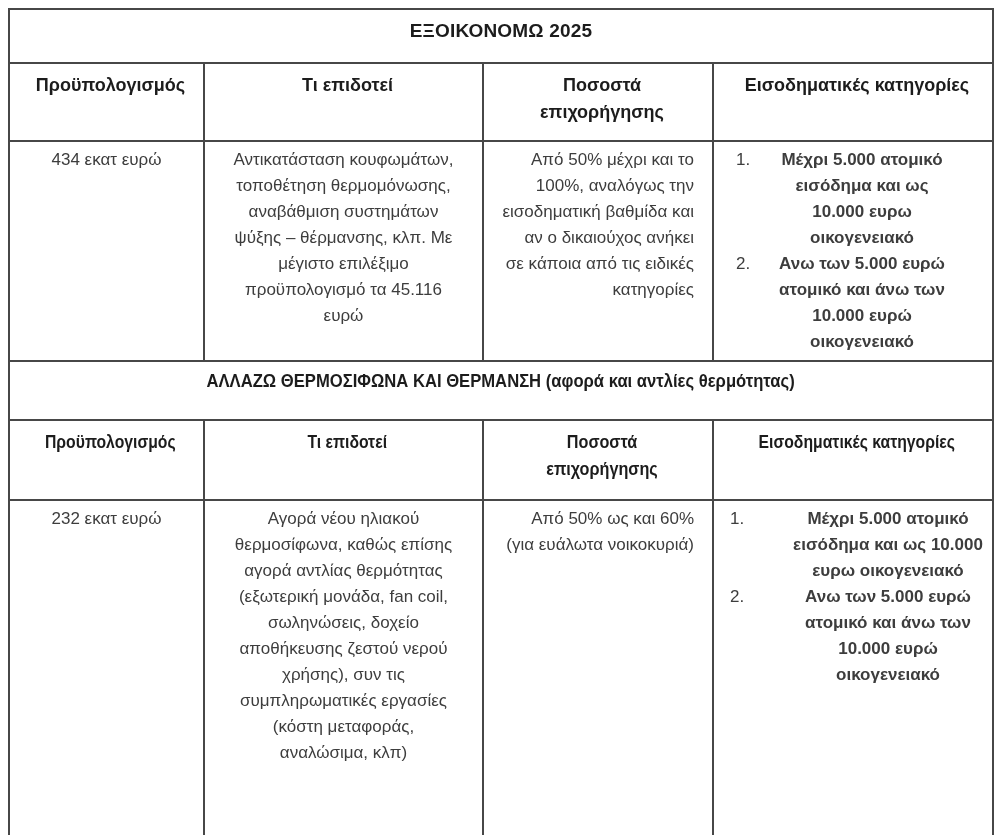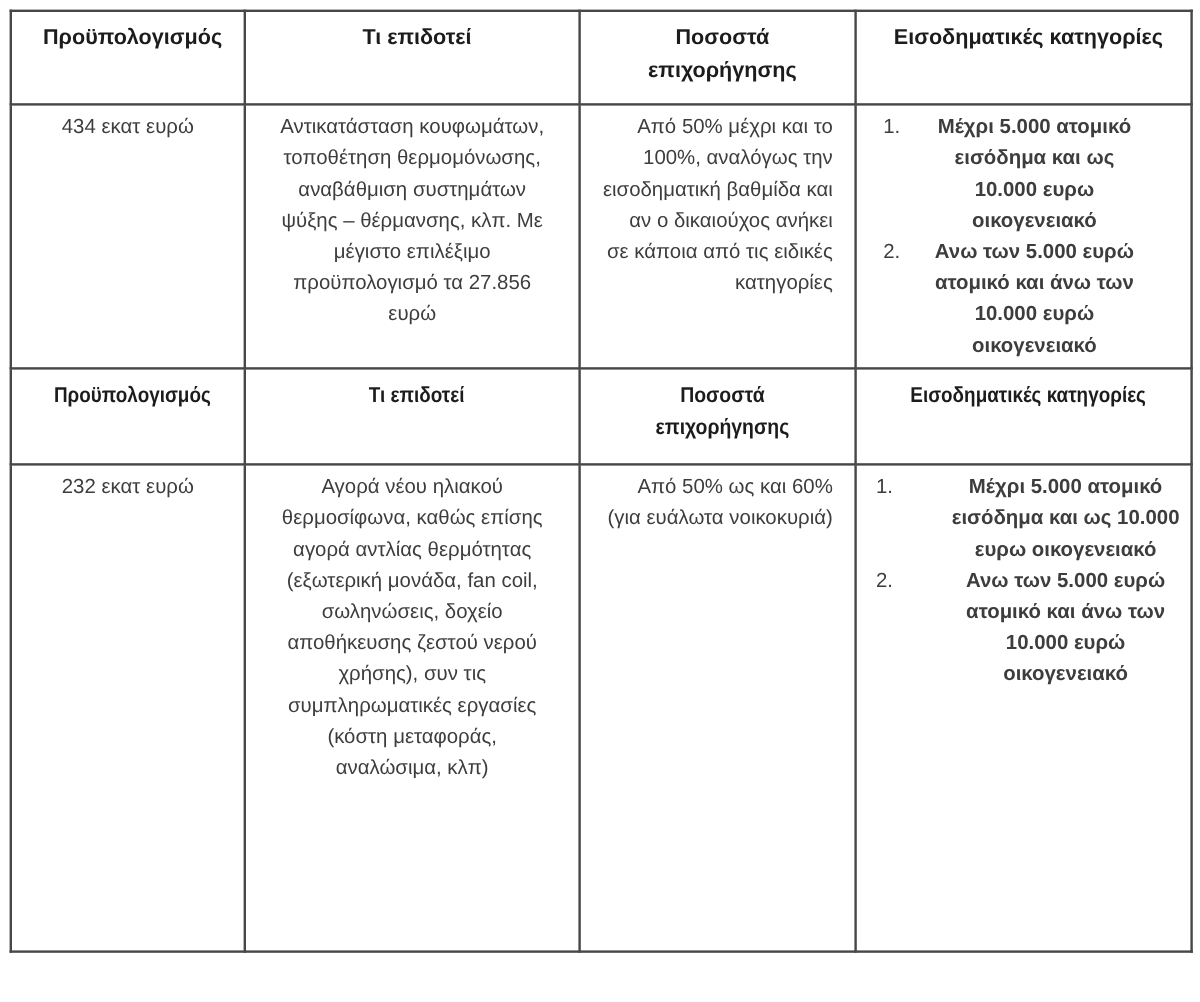--- a/index.html
+++ b/index.html
@@ -101,50 +101,58 @@
 
 <table class="program-table">
   <colgroup>
     <col class="c1">
       <col class="c2">
       <col class="c3">
       <col class="c4">
   </colgroup>
   <tbody>
 
+    <tr class="r-title">
+      <td colspan="4">ΕΞΟΙΚΟΝΟΜΩ 2025</td>
+    </tr>
 
     <tr class="r-head">
       <th>Προϋπολογισμός</th>
       <th>Τι επιδοτεί</th>
       <th>
         <span class="hdr-rates-text">Ποσοστά επιχορήγησης</span>
       </th>
       <th>Εισοδηματικές κατηγορίες</th>
     </tr>
 
     <tr class="r-data1 s1">
       <td>434 εκατ ευρώ</td>
       <td>
-        <span class="what-text">Αντικατάσταση κουφωμάτων, τοποθέτηση θερμομόνωσης, αναβάθμιση συστημάτων ψύξης – θέρμανσης, κλπ. Με μέγιστο επιλέξιμο προϋπολογισμό τα 27.856 ευρώ</span>
+        <span class="what-text">Αντικατάσταση κουφωμάτων, τοποθέτηση θερμομόνωσης, αναβάθμιση συστημάτων ψύξης – θέρμανσης, κλπ. Με μέγιστο επιλέξιμο προϋπολογισμό τα 45.116 ευρώ</span>
       </td>
       <td>
         <span class="rates-text">Από 50% μέχρι και το 100%, αναλόγως την εισοδηματική βαθμίδα και αν ο δικαιούχος ανήκει σε κάποια από τις ειδικές κατηγορίες</span>
       </td>
       <td>
         <div class="cat-item">
           <span class="num">1.</span>
           <span class="txt">Μέχρι 5.000 ατομικό εισόδημα και ως 10.000 ευρω οικογενειακό</span>
         </div>
         <div class="cat-item">
           <span class="num">2.</span>
           <span class="txt">Ανω των 5.000 ευρώ ατομικό και άνω των 10.000 ευρώ οικογενειακό</span>
         </div>
       </td>
     </tr>
 
+    <tr class="r-section">
+      <td colspan="4">
+        <span class="cond">ΑΛΛΑΖΩ ΘΕΡΜΟΣΙΦΩΝΑ ΚΑΙ ΘΕΡΜΑΝΣΗ (αφορά και αντλίες θερμότητας)</span>
+      </td>
+    </tr>
 
     <tr class="r-head2">
       <th>
         <span class="cond">Προϋπολογισμός</span>
       </th>
       <th>
         <span class="cond">Τι επιδοτεί</span>
       </th>
       <th>
         <span class="cond-narrow">Ποσοστά επιχορήγησης</span>

